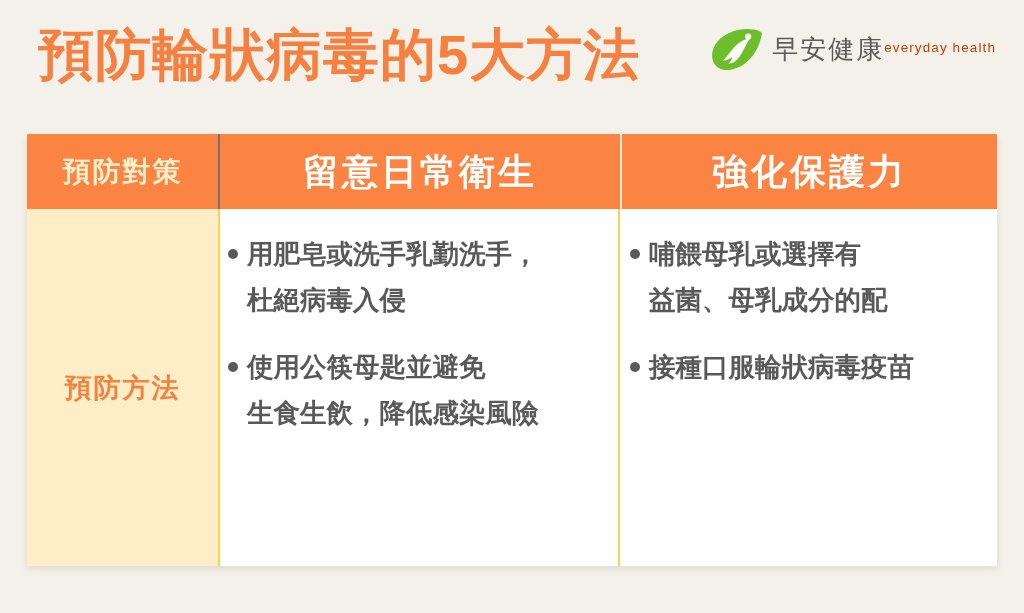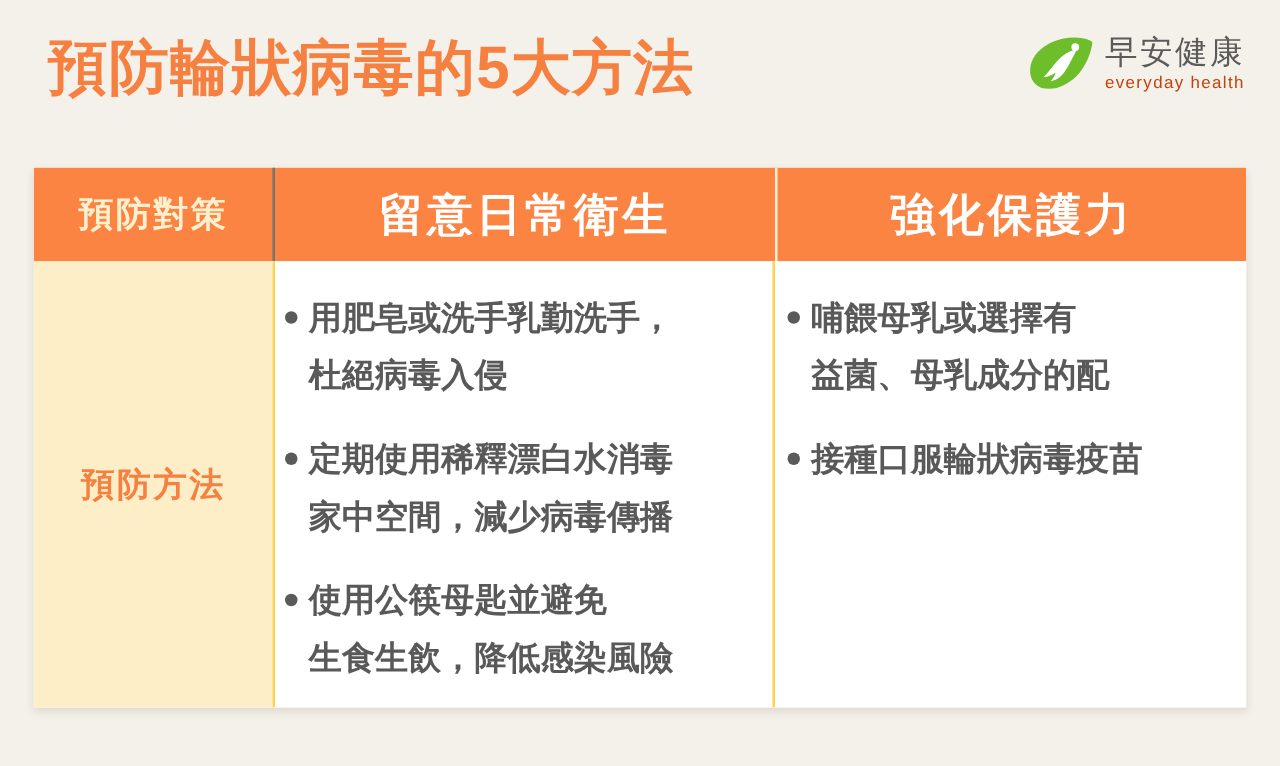--- a/index.html
+++ b/index.html
@@ -19,39 +19,38 @@
   #page-header {
     position: absolute;
     left: 0; top: 0;
     width: 1024px;
     height: 123px;
   }
   #page-title {
     position: absolute;
     left: 38px;
     top: 23px;
-    font-size: 48px;
+    font-size: 56px;
     font-weight: bold;
     color: #f58040;
     letter-spacing: 1px;
     line-height: 64px;
     white-space: nowrap;
   }
   #brand-logo {
     position: absolute;
     right: 28px;
     top: 28px;
     display: flex;
     align-items: center;
     gap: 9px;
   }
   #brand-mark { width: 52px; height: 42px; display: block; }
   .brand-text-col {
     display: flex;
-    flex-direction: column;
     align-items: flex-start;
     line-height: 1;
   }
   #brand-name-zh {
     font-size: 26px;
     color: #5b5b5b;
     letter-spacing: 2px;
     font-weight: normal;
   }
   #brand-name-en {
@@ -202,25 +201,20 @@
 
     <div id="cell-hygiene-list">
       <ul class="bullet-list" id="hygiene-list">
           <li class="bullet-item">
             <span class="bullet-dot"></span>
             <span class="bullet-line">用肥皂或洗手乳勤洗手，</span>
             <span class="bullet-line">杜絕病毒入侵</span>
           </li>
           <li class="bullet-item">
             <span class="bullet-dot"></span>
-            <span class="bullet-line">定期使用稀釋漂白水消毒</span>
-            <span class="bullet-line">家中空間，減少病毒傳播</span>
-          </li>
-          <li class="bullet-item">
-            <span class="bullet-dot"></span>
             <span class="bullet-line">使用公筷母匙並避免</span>
             <span class="bullet-line">生食生飲，降低感染風險</span>
           </li>
         </ul>
     </div>
 
     <div id="cell-protection-list">
       <ul class="bullet-list" id="protection-list">
           <li class="bullet-item">
             <span class="bullet-dot"></span>

